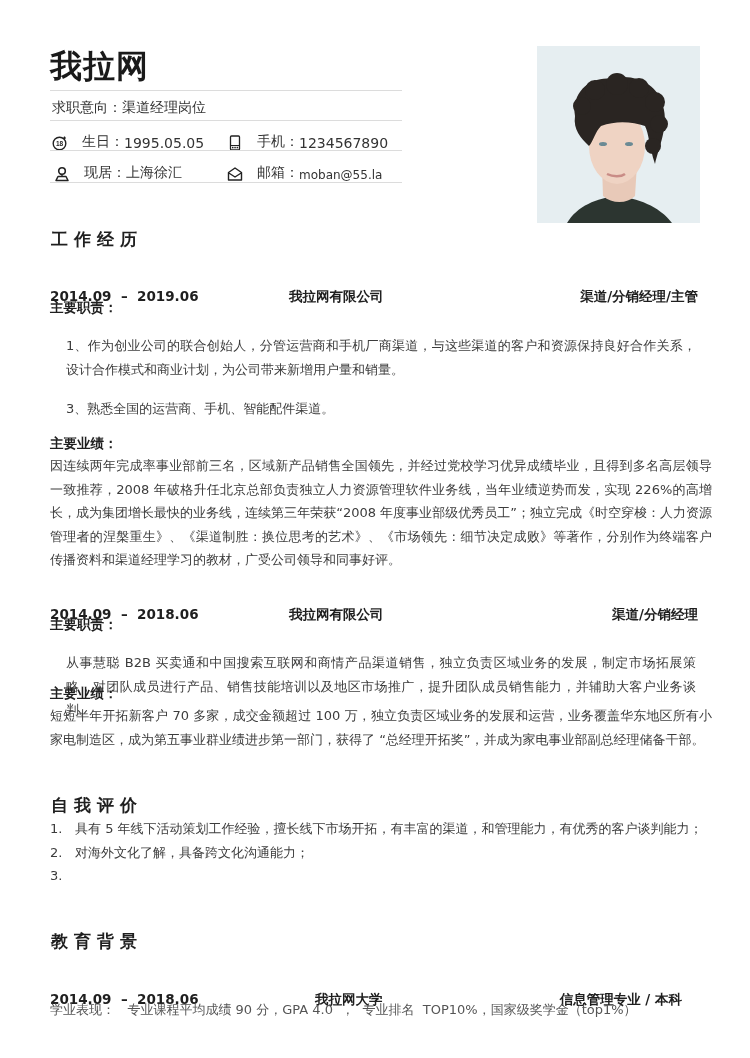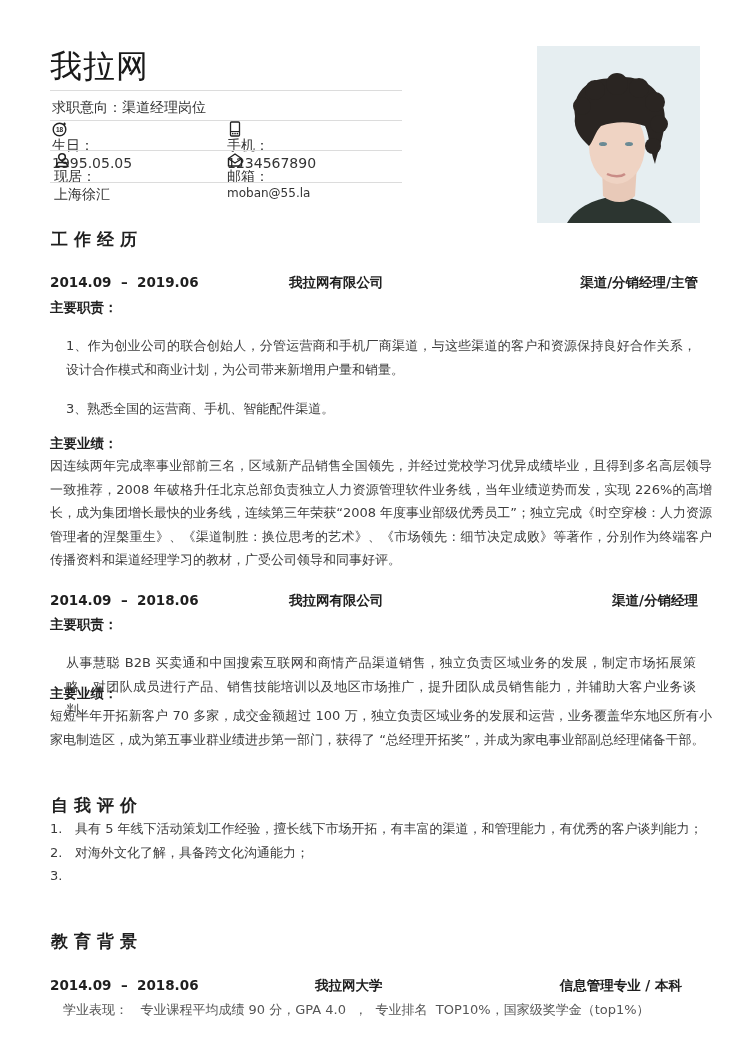--- a/index.html
+++ b/index.html
@@ -4,44 +4,44 @@
 <style>
   html, body { margin: 0; padding: 0; background: #ffffff; }
   body {
     width: 750px; height: 1058px; position: relative; overflow: hidden;
     font-family: "DejaVu Sans", "Liberation Sans", sans-serif;
     color: #3a3a3a;
   }
   .abs { position: absolute; }
 
   
-  .name { left: 50px; top: 46px; font-size: 32px; font-weight: normal; color: #1a1a1a; letter-spacing: 1px; line-height: 40px; }
+  .name { left: 50px; top: 46px; font-size: 32px; font-weight: bold; color: #1a1a1a; letter-spacing: 1px; line-height: 40px; }
   .hline { position: absolute; left: 50px; width: 352px; height: 1px; background: #dcdcdc; }
   .intent { left: 52px; top: 97px; font-size: 14px; color: #333; line-height: 20px; }
   .info-row { position: absolute; left: 50px; width: 352px; height: 30px; }
-  .info-item { position: absolute; top: 0; height: 30px; display: flex; align-items: flex-start; font-size: 14px; color: #333; flex-direction: column; }
+  .info-item { position: absolute; top: 0; height: 30px; display: flex; align-items: flex-end; font-size: 14px; color: #333; }
   .info-item .ico { width: 16px; height: 16px; display: inline-block; margin-right: 14px; }
   .info-item .ico svg { width: 16px; height: 16px; display: block; }
   .email-val { font-size: 12px; }
 
   .photo { left: 537px; top: 46px; width: 163px; height: 177px; background: #e4ecef; overflow: hidden; }
 
   
   .sec-title { position: absolute; left: 51px; font-size: 17px; font-weight: bold; color: #1f1f1f; letter-spacing: 6px; line-height: 22px; }
-  .job-head { position: absolute; left: 50px; width: 650px; height: 20px; font-size: 13.5px; font-weight: bold; color: #1f1f1f; }
+  .job-head { position: absolute; left: 50px; width: 650px; height: 20px; font-size: 13.5px; font-weight: bold; color: #1f1f1f; margin-top: 14px; }
   .job-head .date { position: absolute; left: 0; top: 0; }
   .job-head .company { position: absolute; top: 0; }
   .job-head .title { position: absolute; right: 0; top: 0; }
   .label { position: absolute; left: 50px; font-size: 13.5px; font-weight: bold; color: #1f1f1f; line-height: 20px; }
   .para { position: absolute; left: 50px; width: 662px; font-size: 13px; line-height: 23.5px; color: #3c3c3c; text-align: justify; }
   .para p { margin: 16px; }
   .list { position: absolute; left: 50px; width: 670px; font-size: 13px; line-height: 23.5px; color: #3c3c3c; margin: 0; padding: 0; list-style: none; }
   .list li { display: flex; }
   .list .num { width: 25px; flex: none; }
-  .edu-perf { position: absolute; left: 63px; top: 1000px; font-size: 13px; color: #555; line-height: 20px; white-space: pre; text-align: center; }
+  .edu-perf { position: absolute; left: 50px; top: 1000px; font-size: 13px; color: #555; line-height: 20px; white-space: pre; text-align: center; }
 </style>
 </head>
 <body>
 
 <div class="abs name">我拉网</div>
 <div class="hline" style="top:90px"></div>
 <div class="abs intent">求职意向：渠道经理岗位</div>
 <div class="hline" style="top:120px"></div>
 
 <div class="info-row" style="top:121px">

